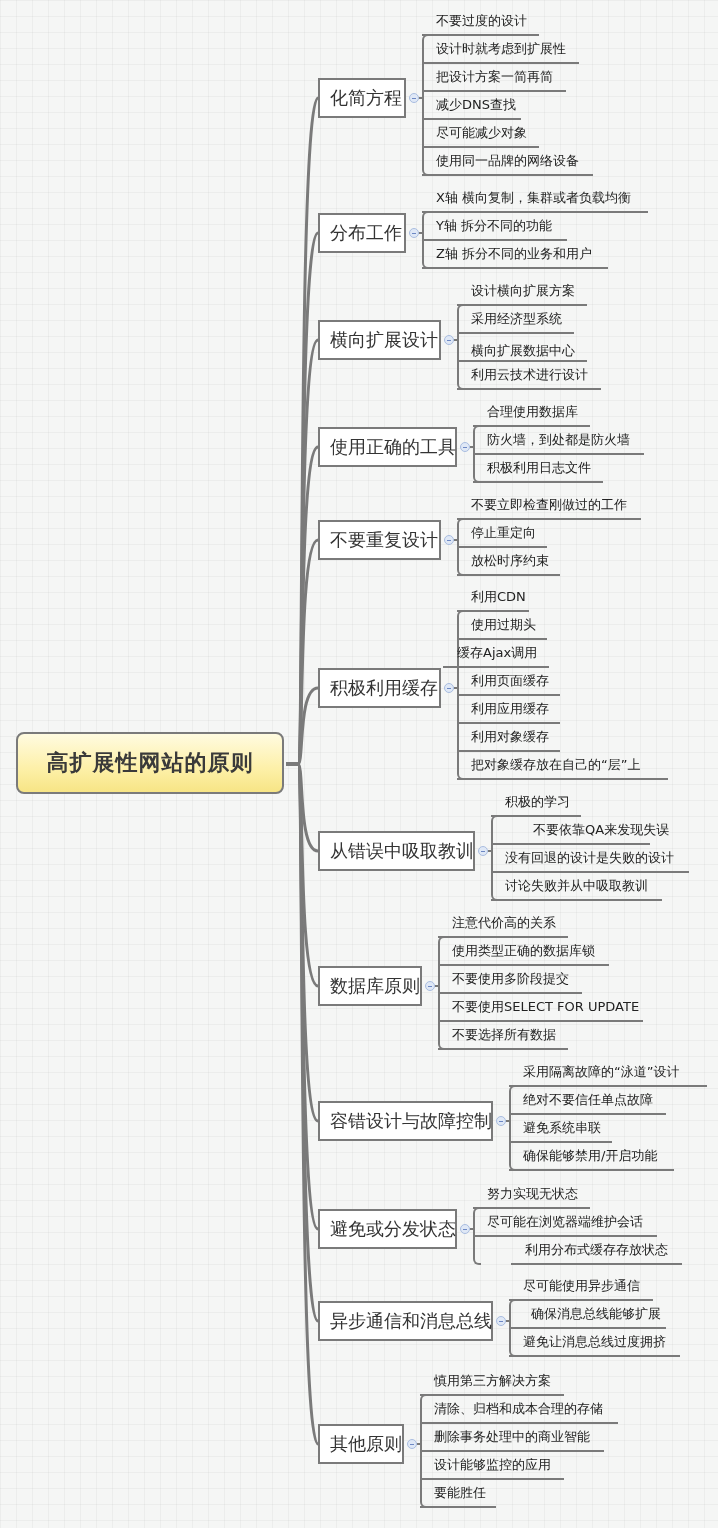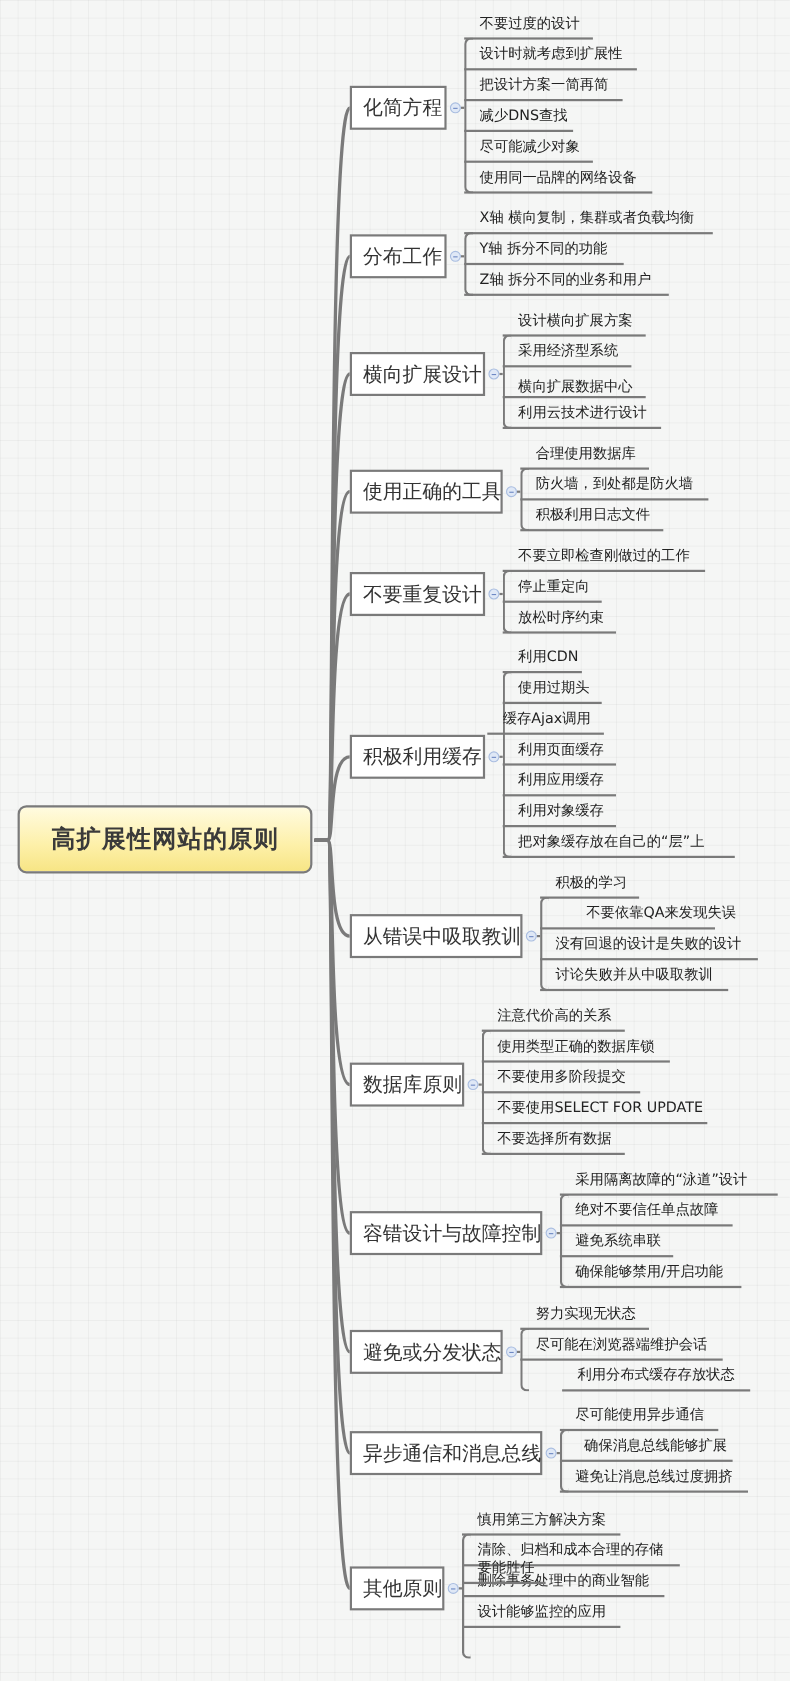--- a/index.html
+++ b/index.html
@@ -280,16 +280,16 @@
     </div>
     <div class="leaf" style="left: 420px; top: 1396px; width: 198px;">
       <span>清除、归档和成本合理的存储</span>
     </div>
     <div class="leaf" style="left: 420px; top: 1424px; width: 184px;">
       <span>删除事务处理中的商业智能</span>
     </div>
     <div class="leaf" style="left: 420px; top: 1452px; width: 144px;">
       <span>设计能够监控的应用</span>
     </div>
-    <div class="leaf" style="left: 420px; top: 1412px; width: 76px;">
+    <div class="leaf" style="left: 420px; top: 1480px; width: 76px;">
       <span>要能胜任</span>
     </div>
   </div>
 
 </body></html>

